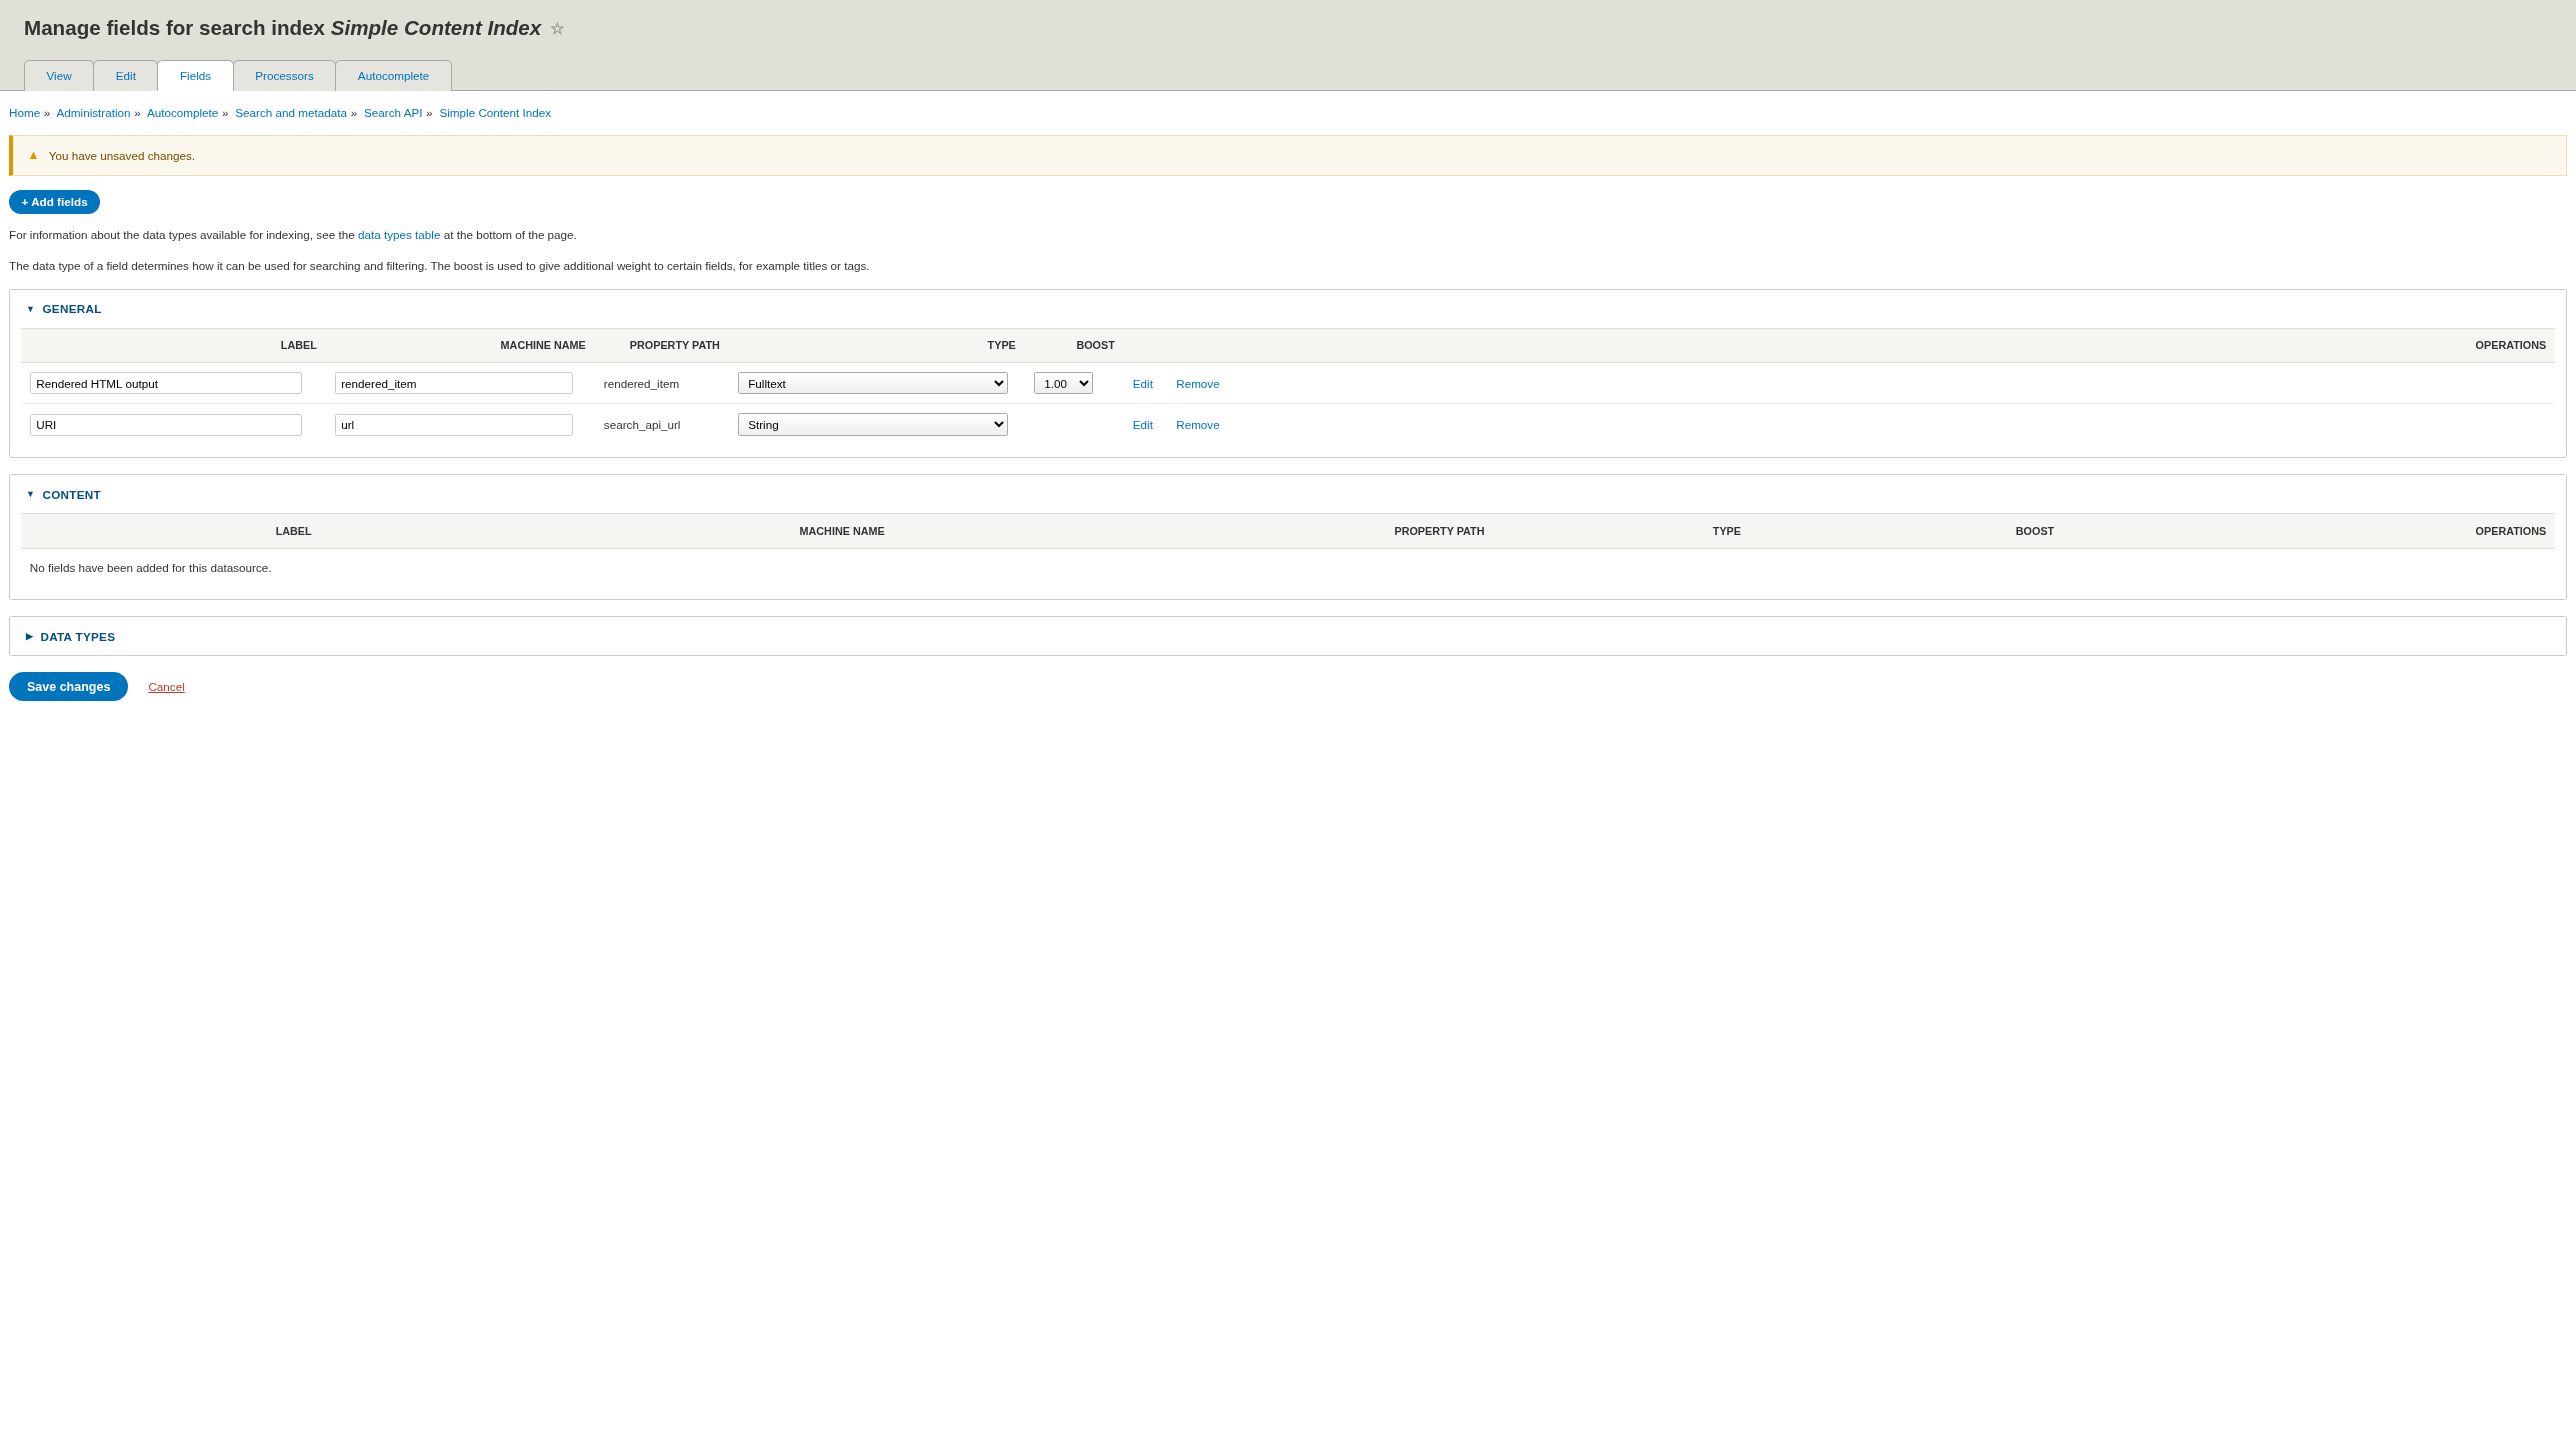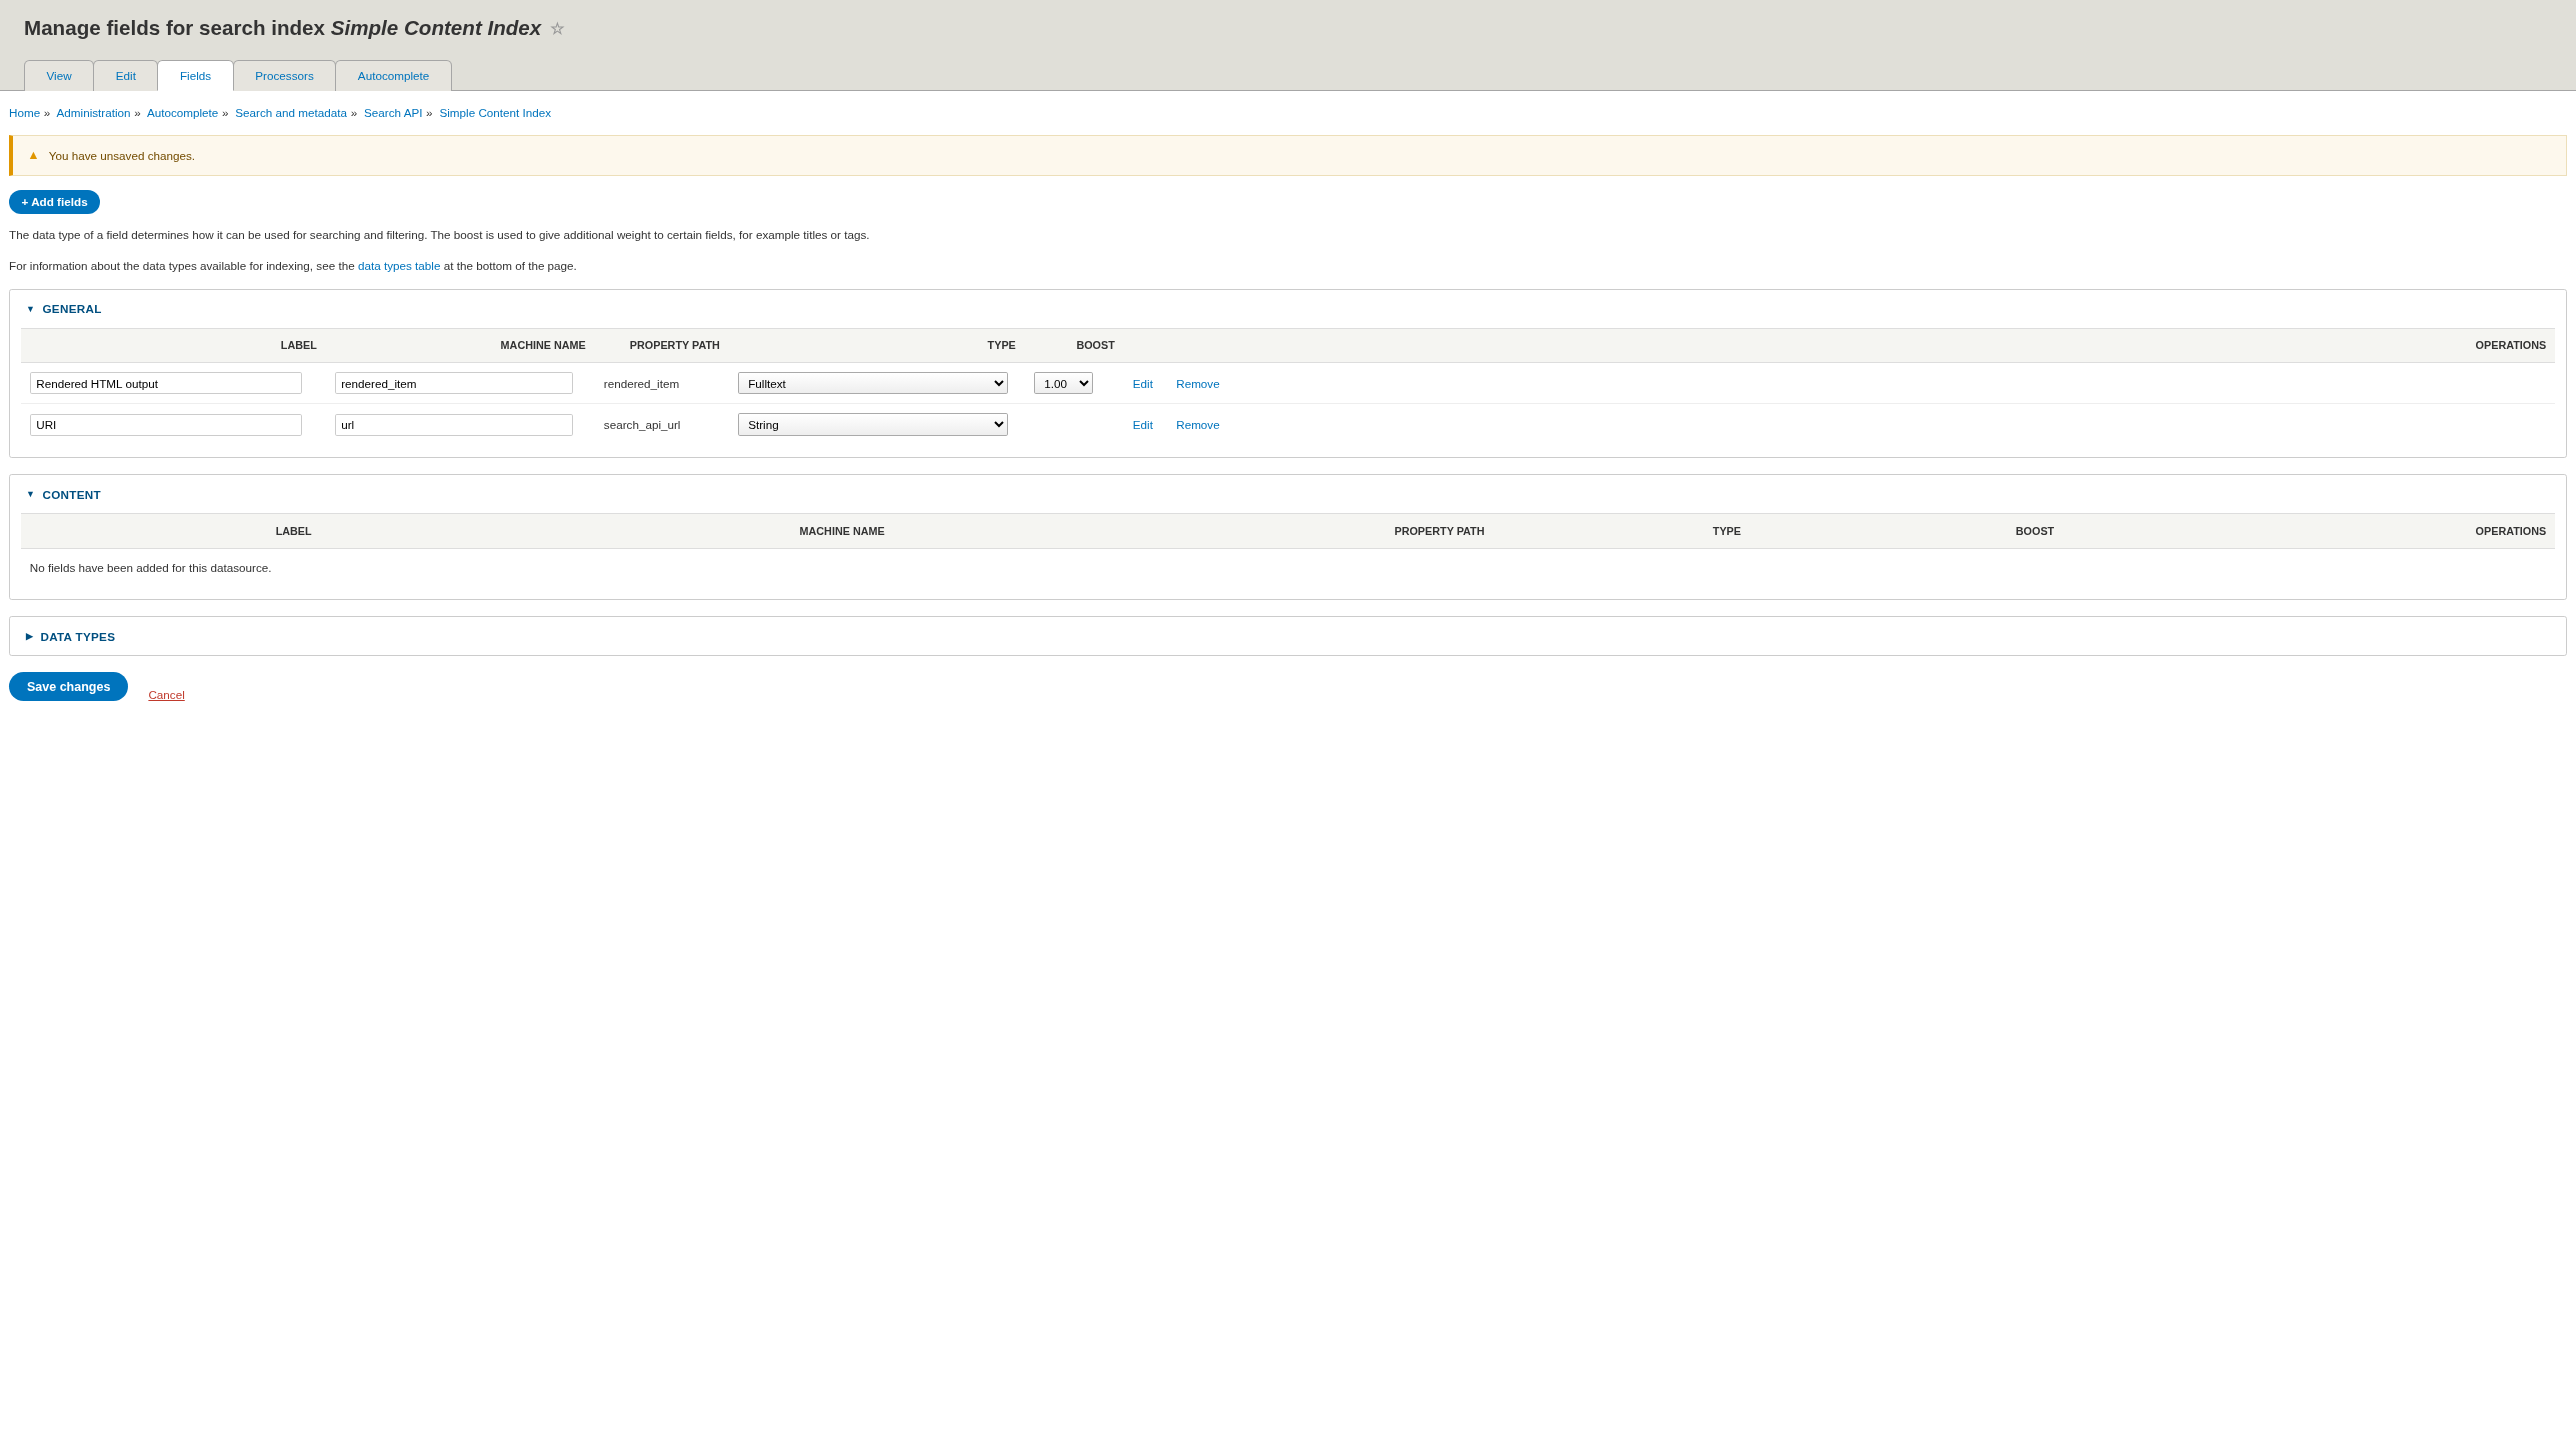--- a/index.html
+++ b/index.html
@@ -48,21 +48,21 @@
 
   .op-link { color: #0074bd; text-decoration: none; margin-right: 20px; cursor: pointer; }
 
   .col-label { width: 305px; }
   .col-mname { width: 269px; }
   .col-prop  { width: 134px; }
   .col-type  { width: 296px; }
   .col-boost { width: 99px; }
   .col-ops   { }
 
-  .actions { margin-top: 7.2px; display: flex; align-items: flex-end; gap: 20px; }
+  .actions { margin-top: 7.2px; display: flex; align-items: center; gap: 20px; }
   .save-btn { background: #0074bd; color: #fff; border: none; border-radius: 16px; padding: 7.2px 18px; font-size: 12.5px; font-weight: bold; cursor: pointer; }
   .cancel-link { color: #c0392b; text-decoration: underline; cursor: pointer; }
 </style>
 </head>
 <body>
 
 <div class="header-region">
   <h1 class="page-title">
     <span>
       <span>Manage fields for search index </span><span class="em">Simple Content Index</span>
@@ -91,24 +91,24 @@
   </div>
 
   <div class="warning-box">
     <span class="warn-icon">▲</span>
     <span>You have unsaved changes.</span>
   </div>
 
   <button class="pill-btn">+ Add fields</button>
 
   <div class="intro">
-    <p>The data type of a field determines how it can be used for searching and filtering. The boost is used to give additional weight to certain fields, for example titles or tags.</p>
     <p>
       <span>For information about the data types available for indexing, see the </span><a>data types table</a><span> at the bottom of the page.</span>
     </p>
+    <p>The data type of a field determines how it can be used for searching and filtering. The boost is used to give additional weight to certain fields, for example titles or tags.</p>
   </div>
 
   
   <div class="panel">
     <div class="panel-head">
       <span class="disclosure">▼</span>
       <span>GENERAL</span>
     </div>
     <div class="panel-inner">
     <table>

